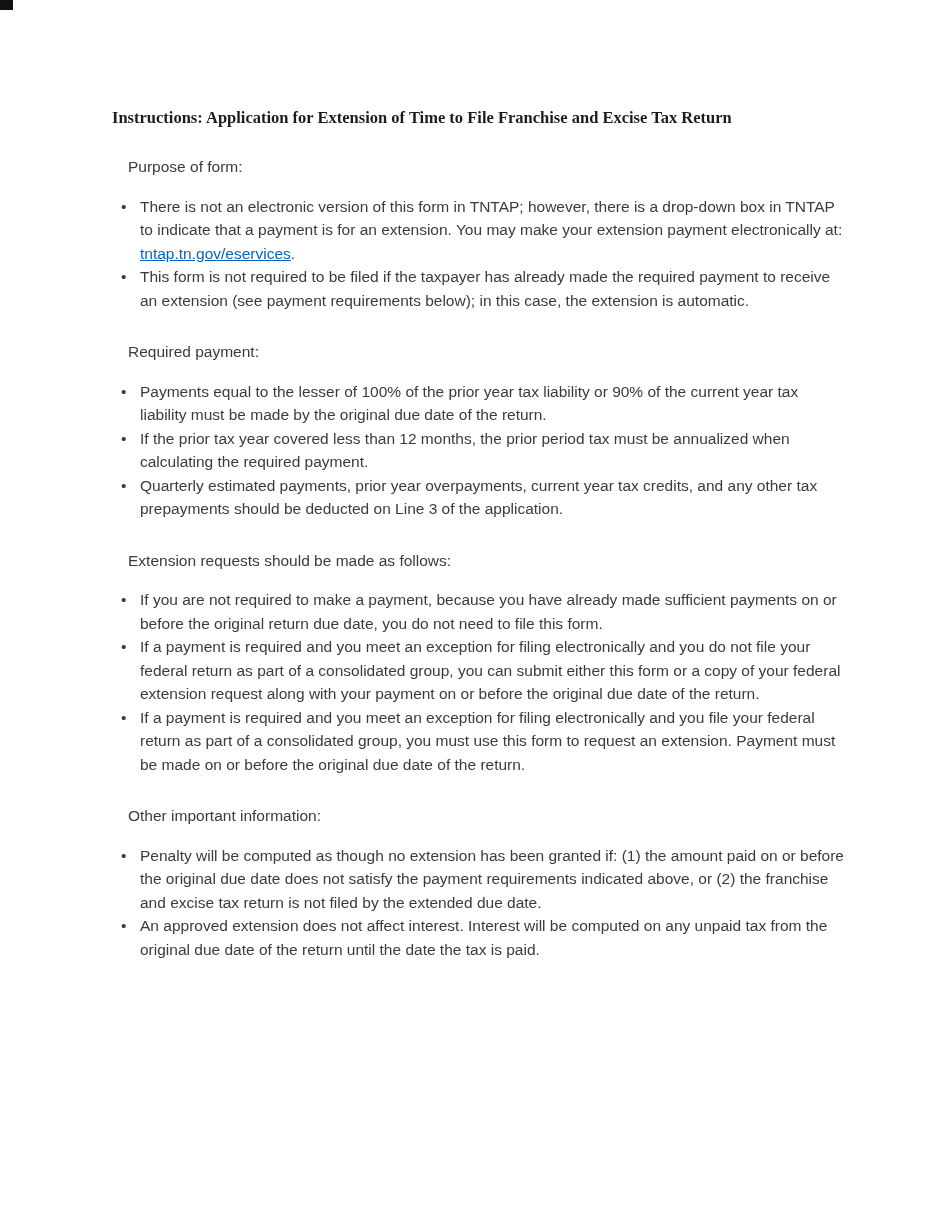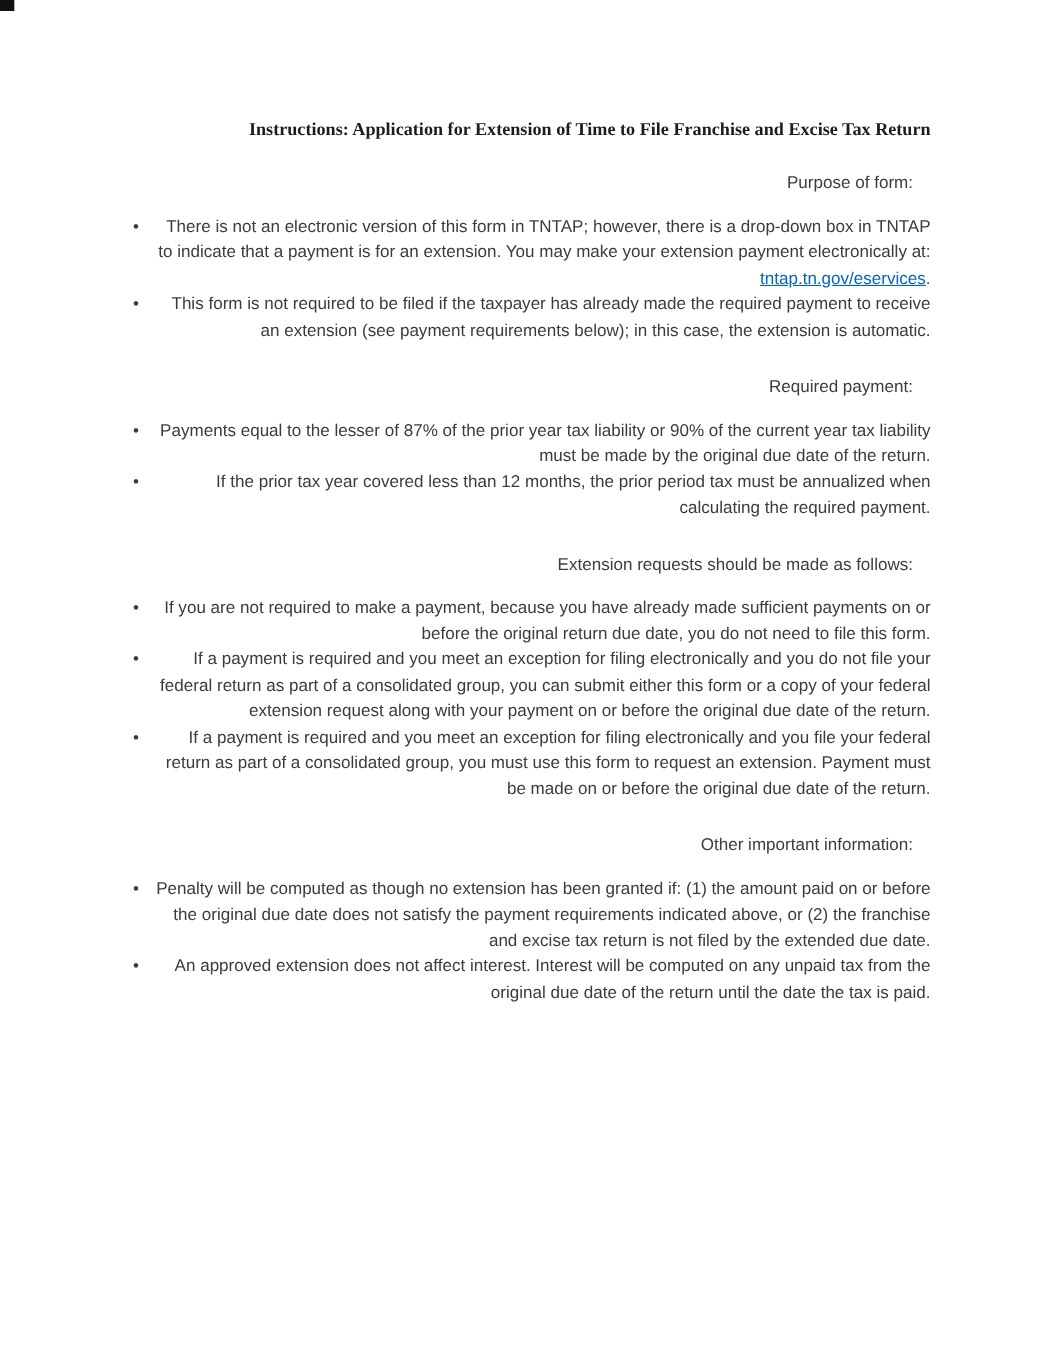--- a/index.html
+++ b/index.html
@@ -17,21 +17,20 @@
     position: absolute;
     top: 0;
     left: 0;
     width: 13px;
     height: 10px;
     background: #111111;
   }
   .page {
     padding: 106px 104px 0 112px;
     width: 950px;
-    text-align: right;
   }
   .doc-title {
     font-family: "Liberation Serif", serif;
     font-weight: 700;
     font-size: 16.5px;
     line-height: 24px;
     color: #1c1c1c;
     margin: 0 0 25px 0;
   }
   .section { margin-top: 28px; }
@@ -79,22 +78,23 @@
     <h2 class="section-heading">Purpose of form:</h2>
     <ul class="bullets">
       <li><span>There is not an electronic version of this form in TNTAP; however, there is a drop-down box in TNTAP to indicate that a payment is for an extension. You may make your extension payment electronically at: </span><a href="#" class="doc-link">tntap.tn.gov/eservices</a><span>.</span></li>
       <li>This form is not required to be filed if the taxpayer has already made the required payment to receive an extension (see payment requirements below); in this case, the extension is automatic.</li>
     </ul>
   </div>
 
   <div class="section">
     <h2 class="section-heading">Required payment:</h2>
     <ul class="bullets">
-      <li>Payments equal to the lesser of 87% of the prior year tax liability or 90% of the current year tax liability must be made by the original due date of the return.</li>
+      <li>Payments equal to the lesser of 100% of the prior year tax liability or 90% of the current year tax liability must be made by the original due date of the return.</li>
       <li>If the prior tax year covered less than 12 months, the prior period tax must be annualized when calculating the required payment.</li>
+      <li>Quarterly estimated payments, prior year overpayments, current year tax credits, and any other tax prepayments should be deducted on Line 3 of the application.</li>
     </ul>
   </div>
 
   <div class="section">
     <h2 class="section-heading">Extension requests should be made as follows:</h2>
     <ul class="bullets">
       <li>If you are not required to make a payment, because you have already made sufficient payments on or before the original return due date, you do not need to file this form.</li>
       <li>If a payment is required and you meet an exception for filing electronically and you do not file your federal return as part of a consolidated group, you can submit either this form or a copy of your federal extension request along with your payment on or before the original due date of the return.</li>
       <li>If a payment is required and you meet an exception for filing electronically and you file your federal return as part of a consolidated group, you must use this form to request an extension. Payment must be made on or before the original due date of the return.</li>
     </ul>

